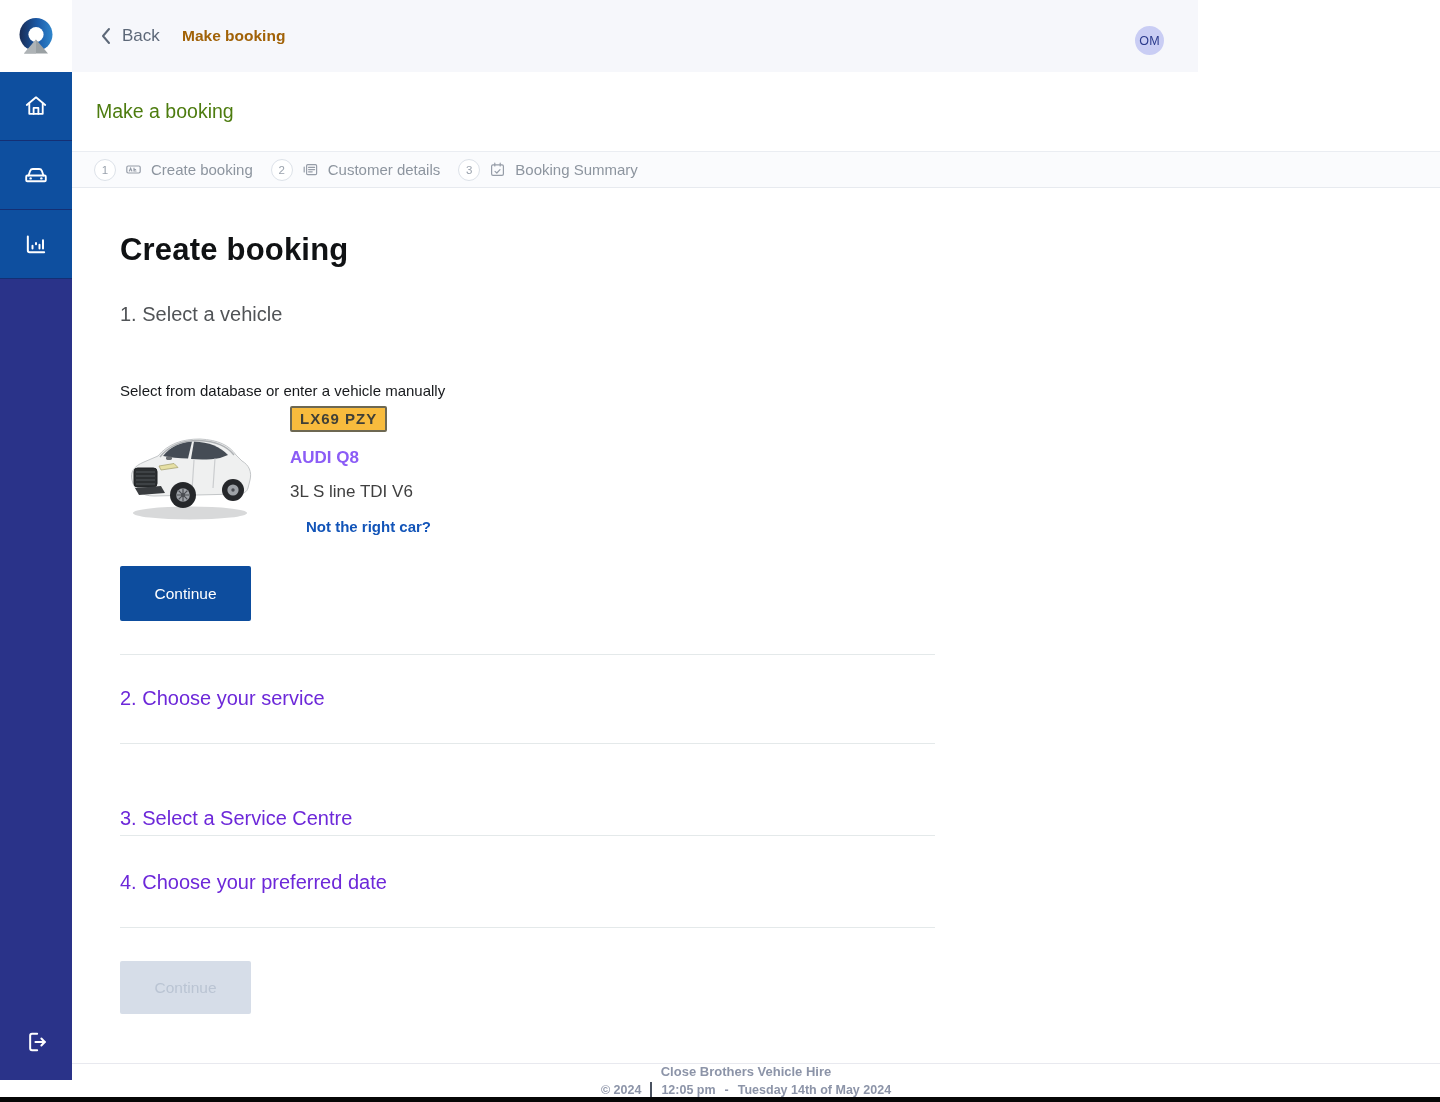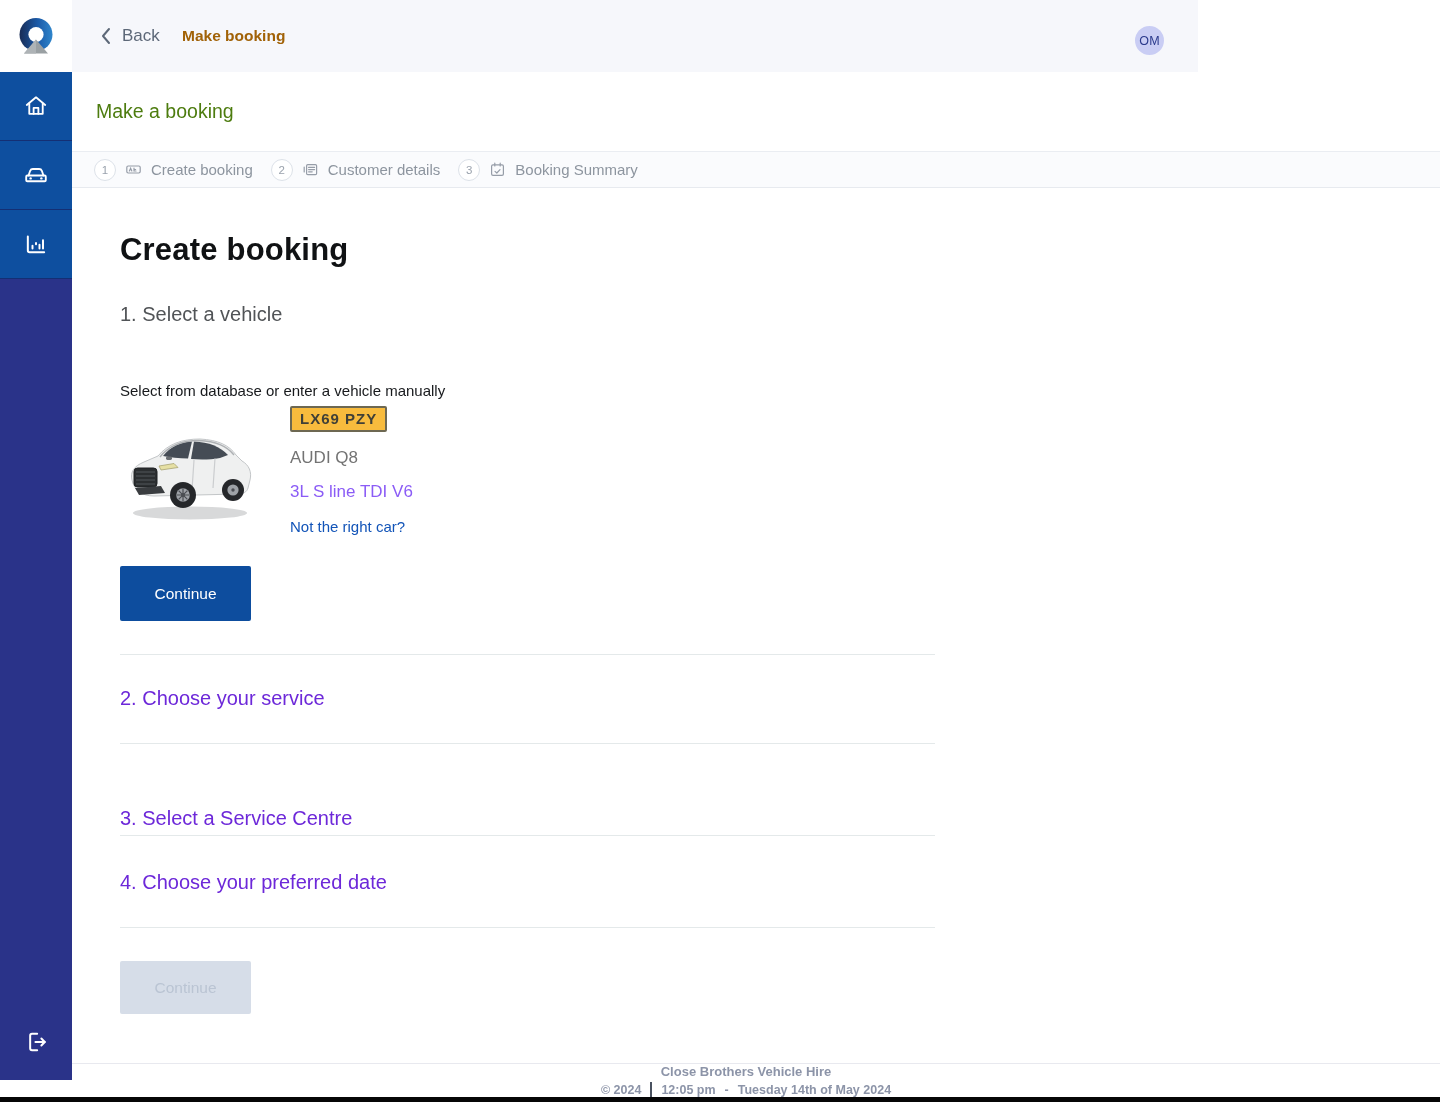--- a/index.html
+++ b/index.html
@@ -30,23 +30,23 @@
 
   
   .content-title { position: absolute; left: 120px; top: 232px; font-size: 31px; font-weight: bold; color: #101214; letter-spacing: .2px; }
   .sec-heading { position: absolute; left: 120px; font-size: 20px; font-weight: 400; color: #515457; }
   .sec-heading.muted { color: #6d28d9; }
   .sec-subtext { position: absolute; left: 120px; top: 348px; font-size: 15px; color: #17191c; margin-top: 34px; }
 
   .car-img { position: absolute; left: 124px; top: 428px; }
   .vehicle-info { position: absolute; left: 290px; top: 406px; }
   .plate { display: inline-block; background: #f8bb3d; border: 2px solid #6d6852; border-radius: 2px; padding: 2px 8px 3px; font-size: 15px; font-weight: bold; color: #3f3f37; letter-spacing: 1px; }
-  .vehicle-name { margin-top: 16px; font-size: 17px; font-weight: normal; color: #737373; }
-  .vehicle-trim { margin-top: 14px; font-size: 17px; color: #8b5cf6; }
-  .vehicle-link { margin-top: 16px; font-size: 15px; font-weight: normal; color: #1254b8; cursor: pointer; }
+  .vehicle-name { margin-top: 16px; font-size: 17px; font-weight: bold; color: #8b5cf6; }
+  .vehicle-trim { margin-top: 14px; font-size: 17px; color: #404040; }
+  .vehicle-link { margin-top: 16px; font-size: 15px; font-weight: bold; color: #1254b8; cursor: pointer; margin-left: 16px; }
 
   .btn-continue { position: absolute; left: 120px; top: 566px; width: 131px; height: 55px; background: #0d4d9e; color: #fff; font-size: 15.5px; border: none; border-radius: 2px; cursor: pointer; font-family: "Liberation Sans", sans-serif; }
   .btn-continue-disabled { position: absolute; left: 120px; top: 961px; width: 131px; height: 53px; background: #d6dde8; color: #bac4d3; font-size: 15.5px; border: none; border-radius: 2px; cursor: default; font-family: "Liberation Sans", sans-serif; }
 
   .divider { position: absolute; left: 120px; width: 815px; height: 1px; background: #e4e9ea; }
 
   
   .footer { position: absolute; left: 72px; top: 1063px; width: 1368px; height: 34px; background: #fff; border-top: 1px solid #e8e9ef; display: flex; align-items: center; justify-content: space-between; padding: 0 40px 0 20px; flex-direction: column; }
   .footer-brand { font-size: 13px; font-weight: bold; color: #8c94a8; }
   .footer-right { display: flex; align-items: center; gap: 9px; font-size: 12.5px; font-weight: bold; color: #8c94a8; justify-content: space-between; }

